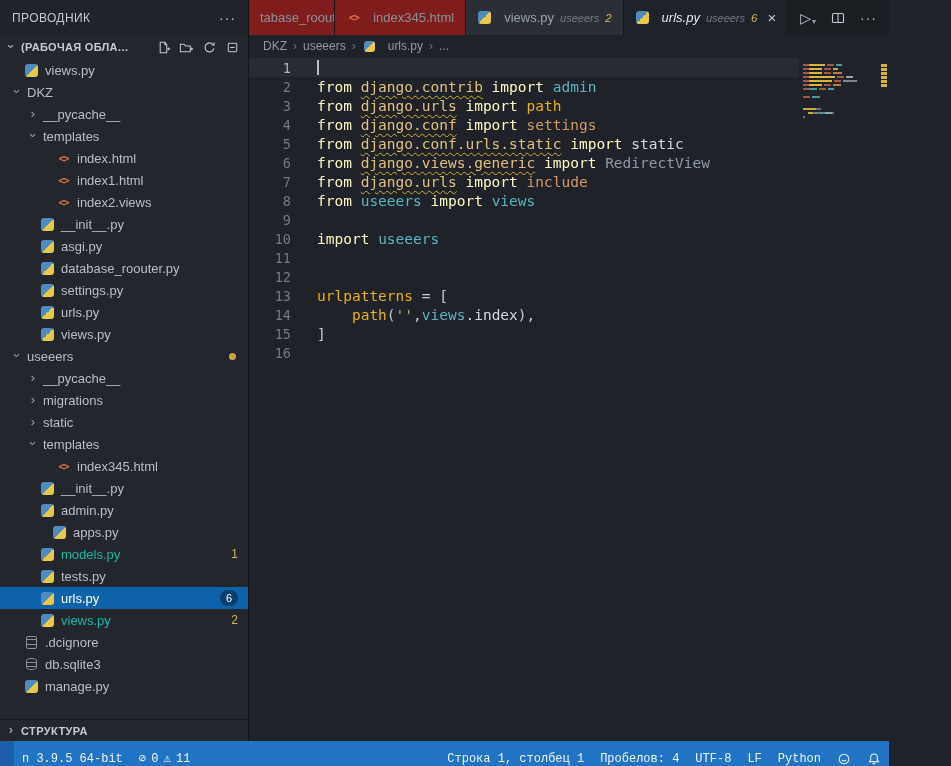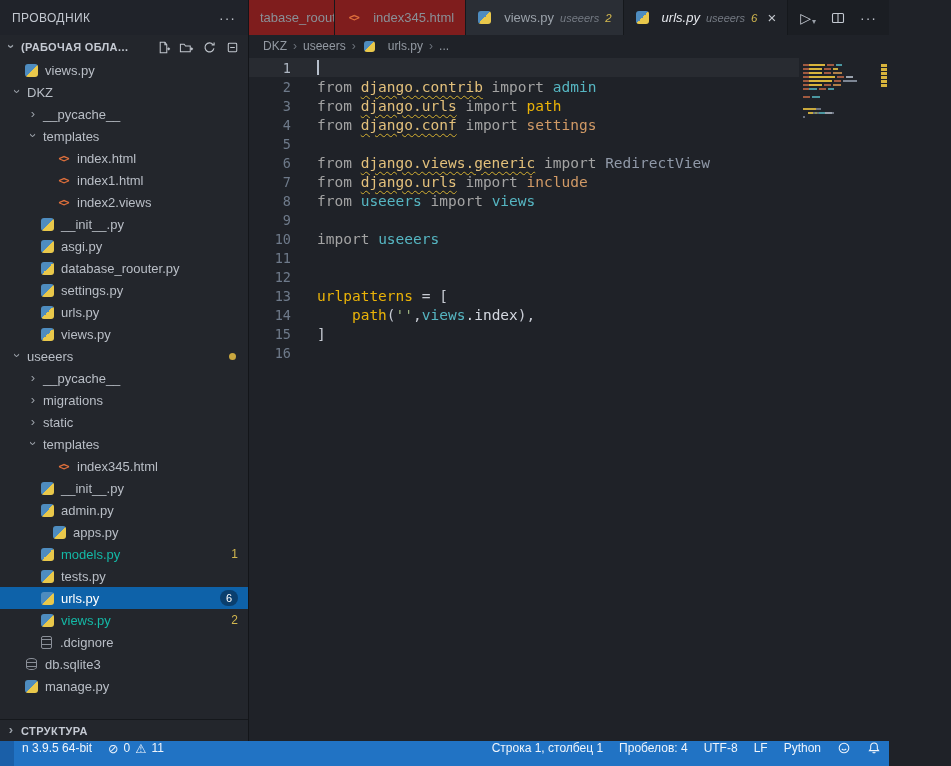--- a/index.html
+++ b/index.html
@@ -72,21 +72,21 @@
   .codewrap { flex:1; position:relative; overflow:hidden;
               font-family:"DejaVu Sans Mono","Liberation Mono",monospace; font-size:14.5px; }
   #code { position:absolute; inset:0 90px 0 0; padding-top:1px; }
   .cl { height:19px; display:flex; align-items:center; position:relative; }
   .cl.active { background:rgba(255,255,255,0.045); }
   .lnum { width:42px; flex:0 0 42px; text-align:right; color:#6e7a8a; font-size:13.5px; margin-right:26px; }
   .cl.active .lnum { color:#aeb6c2; }
   .ctext { white-space:pre; }
   .cl.active .ctext::before { content:""; display:inline-block; width:1.5px; height:15px;
                               background:#b7c0cc; vertical-align:-2px; }
-  .tk-kw  { color:#a3a3a3; }
+  .tk-kw  { color:#fef9c3; }
   .tk-mod { color:#e3c07b; text-decoration:underline wavy #d5b031 1px; text-underline-offset:3px; }
   .tk-yel { color:#eab308; }
   .tk-orn { color:#d19a66; }
   .tk-wht { color:#d4d8e0; }
   .tk-gry { color:#9099a8; }
   .tk-teal{ color:#56b6c2; }
   .tk-str { color:#9db380; }
   .tk-pl  { color:#c6cad2; }
 
   .minimap { position:absolute; top:0; right:12px; width:74px; padding-top:3px; }
@@ -95,21 +95,21 @@
   .mm-kw{background:#a15a40}.mm-mod{background:#d7b43c}.mm-yel{background:#c9a93d}
   .mm-orn{background:#b08048}.mm-wht{background:#9aa2ad}.mm-gry{background:#7d8694}
   .mm-teal{background:#4b97a0}.mm-str{background:#88975e}.mm-pl{background:#6b7280}
   .mm-sp{background:transparent}
   .ruler { position:absolute; top:0; right:0; width:10px; height:100%; }
   .rmark { position:absolute; right:2px; width:6px; height:3px; background:#d7b43c; }
 
   
   .statusbar { height:25px; flex:0 0 25px; background:#2173c4; display:flex; align-items:center;
                color:#eef4fb; font-size:12px; overflow:hidden; }
-  .sseg { display:flex; align-items:flex-start; gap:5px; padding:0 8px; height:100%; cursor:pointer; white-space:nowrap; }
+  .sseg { display:flex; align-items:flex-end; gap:5px; padding:0 8px; height:100%; cursor:pointer; white-space:nowrap;font-family:Liberation Mono, monospace; }
   .sseg svg { display:block; }
   .remote { width:14px; height:100%; background:#1a5fa8; padding:0; }
   .sb-right { margin-left:auto; display:flex; align-items:center; height:100%; }
   .sicon { font-size:12.5px; }
 </style>
 </head>
 <body>
 
 <div class="window">
 
@@ -315,21 +315,21 @@
             <span class="lbl">urls.py</span>
             <span class="badge">6</span>
           </div>
           <div class="trow modified" style="padding-left: 40px;">
             <span class="fi">
               <span class="py"></span>
             </span>
             <span class="lbl">views.py</span>
             <span class="badge">2</span>
           </div>
-          <div class="trow" style="padding-left: 39px;">
+          <div class="trow" style="padding-left: 24px;">
             <span class="fi">
               <span class="fileic"></span>
             </span>
             <span class="lbl">.dcignore</span>
           </div>
           <div class="trow" style="padding-left: 24px;">
             <span class="fi">
               <span class="dbic"></span>
             </span>
             <span class="lbl">db.sqlite3</span>
@@ -381,20 +381,21 @@
             <div class="cl">
               <span class="lnum">3</span>
               <span class="ctext"><span class="tk-kw">from </span><span class="tk-mod">django.urls</span><span class="tk-pl"> </span><span class="tk-kw">import</span><span class="tk-pl"> </span><span class="tk-yel">path</span></span>
             </div>
             <div class="cl">
               <span class="lnum">4</span>
               <span class="ctext"><span class="tk-kw">from </span><span class="tk-mod">django.conf</span><span class="tk-pl"> </span><span class="tk-kw">import</span><span class="tk-pl"> </span><span class="tk-orn">settings</span></span>
             </div>
             <div class="cl">
               <span class="lnum">5</span>
+              <span class="ctext"><span class="tk-kw">from </span><span class="tk-mod">django.conf.urls.static</span><span class="tk-pl"> </span><span class="tk-kw">import</span><span class="tk-pl"> </span><span class="tk-wht">static</span></span>
             </div>
             <div class="cl">
               <span class="lnum">6</span>
               <span class="ctext"><span class="tk-kw">from </span><span class="tk-mod">django.views.generic</span><span class="tk-pl"> </span><span class="tk-kw">import</span><span class="tk-pl"> </span><span class="tk-gry">RedirectView</span></span>
             </div>
             <div class="cl">
               <span class="lnum">7</span>
               <span class="ctext"><span class="tk-kw">from </span><span class="tk-mod">django.urls</span><span class="tk-pl"> </span><span class="tk-kw">import</span><span class="tk-pl"> </span><span class="tk-orn">include</span></span>
             </div>
             <div class="cl">

